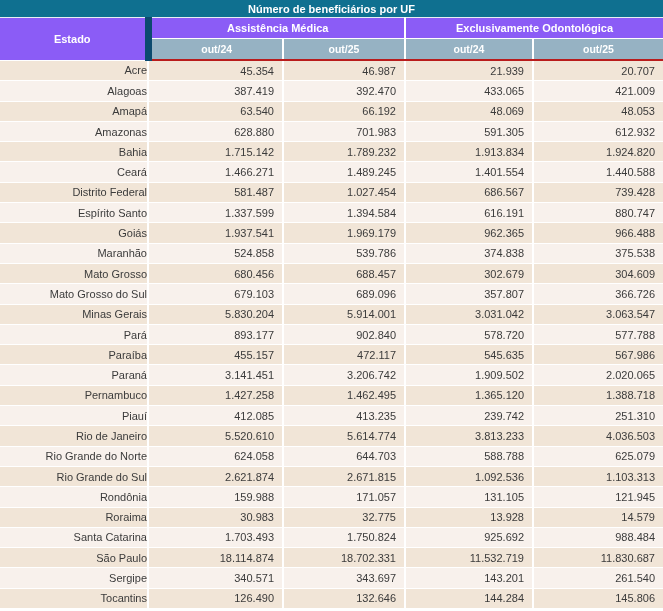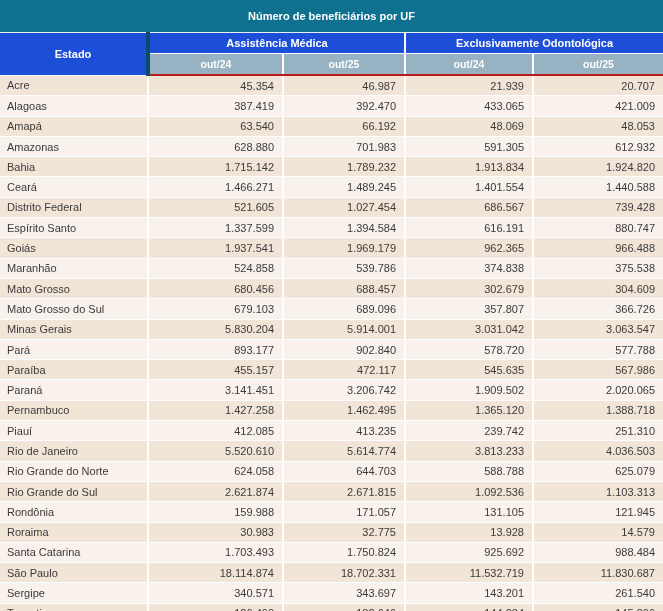--- a/index.html
+++ b/index.html
@@ -27,30 +27,30 @@
   
   thead th {
     color: #ffffff;
     font-weight: bold;
     padding: 0;
     white-space: nowrap;
     overflow: hidden;
   }
   th.title-cell {
     background: #0f7090;
-    height: 32px;
+    height: 17px;
     font-size: 11px;
     border-bottom: 1px solid #e8f0f3;
   }
   th.group-cell, th.estado-cell {
-    background: #1d4ed8;
+    background: #8b5cf6;
     font-size: 11px;
   }
   th.estado-cell {
-    border-right: 4px solid #0c4a6e;
+    border-right: 7px solid #0c4a6e;
   }
   tr.group-row th { height: 20px; border-bottom: 1px solid #ffffff; }
   th.group-cell + th.group-cell { border-left: 2px solid #ffffff; text-align: center; }
   tr.sub-row th {
     background: #96b2c3;
     height: 20px;
     font-size: 10.5px;
     border-bottom: 2px solid #b91c1c;
   }
   tr.sub-row th + th { border-left: 2px solid #ffffff; }
@@ -61,21 +61,21 @@
     font-size: 11px;
     color: #3b3b3b;
     padding: 0 8px 0 0;
     text-align: right;
     white-space: nowrap;
     overflow: hidden;
     border-top: 1px solid #ffffff;
   }
   tbody td + td { border-left: 2px solid #ffffff; }
   tbody td.estado {
-    text-align: left;
+    text-align: right;
     padding: 0 0 0 7px;
   }
   tbody tr.odd  td { background: #f1e5d7; }
   tbody tr.even td { background: #f8f1ec; }
 </style>
 </head>
 <body>
 
 <div id="app">
   <table>
@@ -140,21 +140,21 @@
         </tr>
         <tr class="even">
           <td class="estado">Ceará</td>
           <td class="value">1.466.271</td>
           <td class="value">1.489.245</td>
           <td class="value">1.401.554</td>
           <td class="value">1.440.588</td>
         </tr>
         <tr class="odd">
           <td class="estado">Distrito Federal</td>
-          <td class="value">521.605</td>
+          <td class="value">581.487</td>
           <td class="value">1.027.454</td>
           <td class="value">686.567</td>
           <td class="value">739.428</td>
         </tr>
         <tr class="even">
           <td class="estado">Espírito Santo</td>
           <td class="value">1.337.599</td>
           <td class="value">1.394.584</td>
           <td class="value">616.191</td>
           <td class="value">880.747</td>

